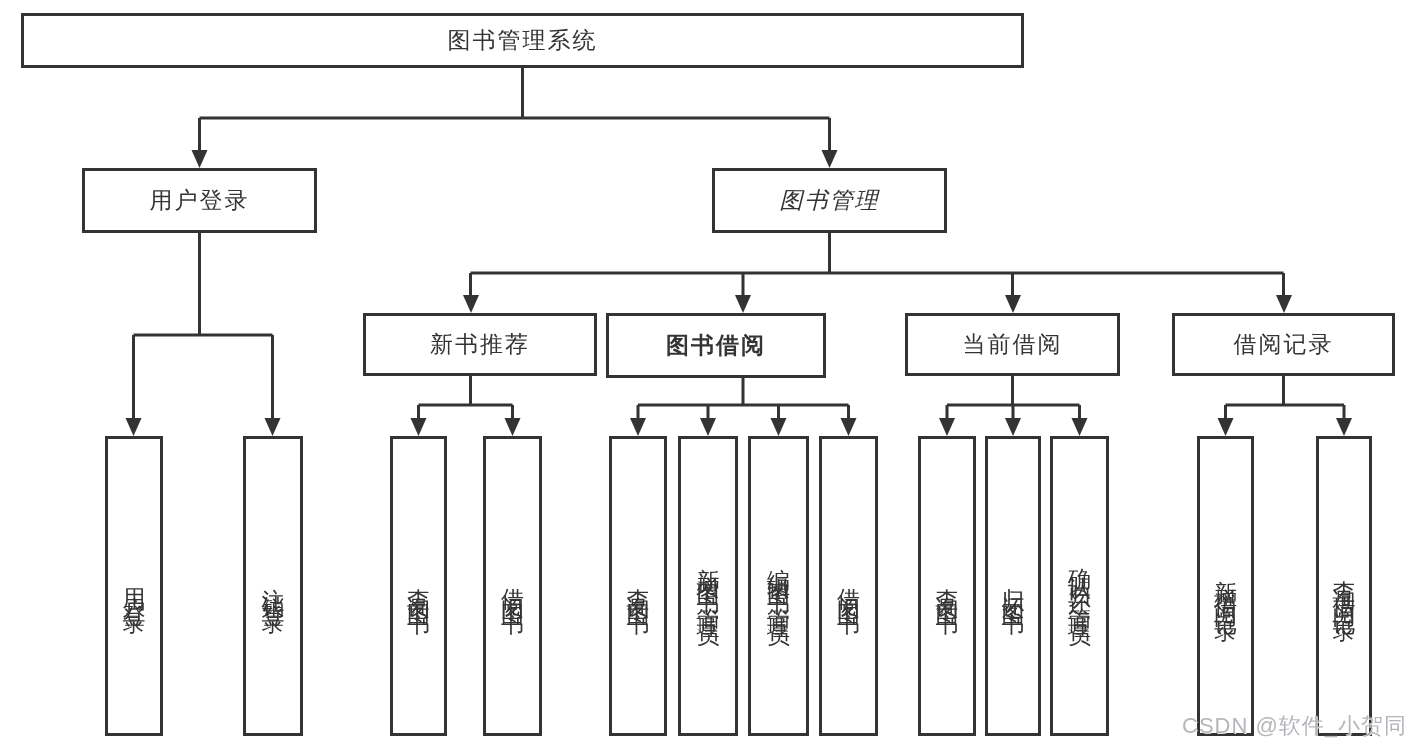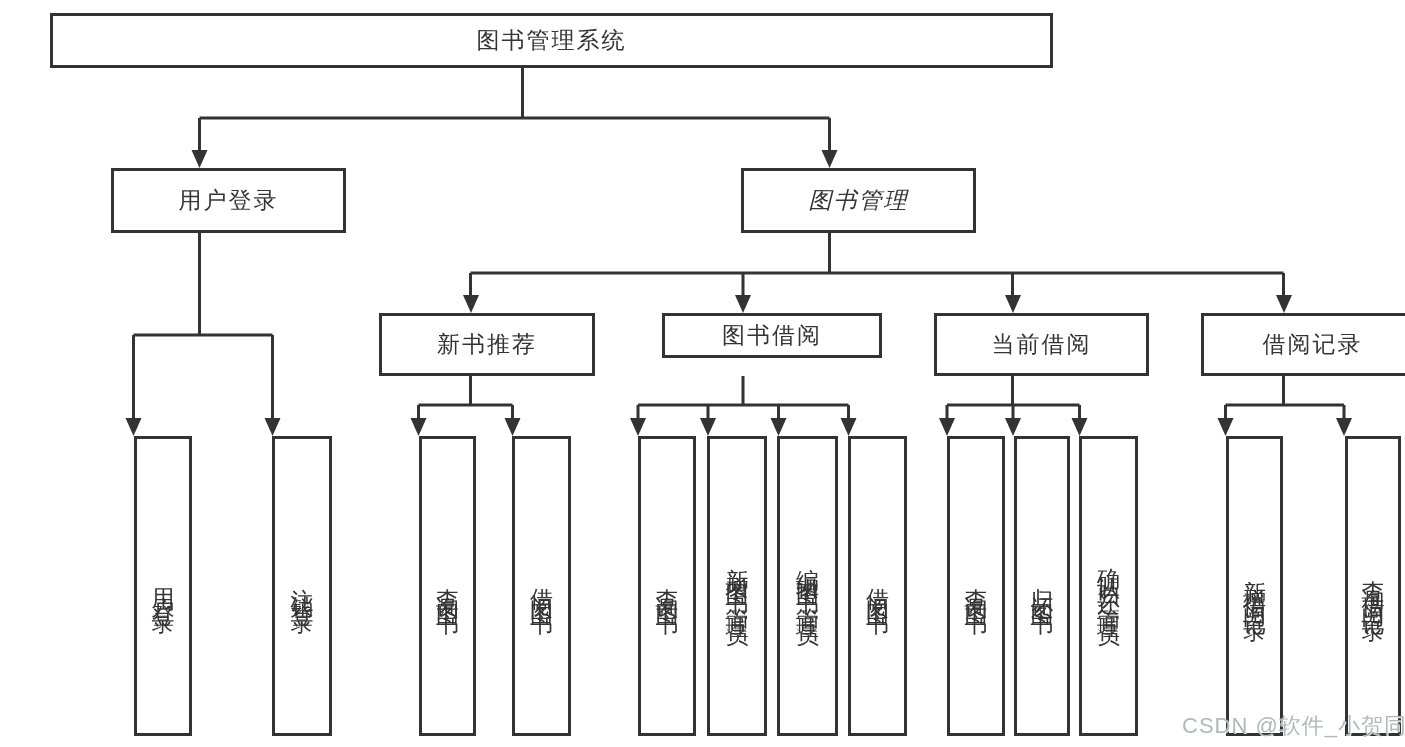--- a/index.html
+++ b/index.html
@@ -13,21 +13,20 @@
   svg.connectors{position:absolute;left:0;top:0;z-index:1;}
   .node{
     position:absolute;
     background:#ffffff;
     border:3px solid #333333;
     box-sizing:border-box;
     display:flex;
     align-items:center;
     justify-content:center;
     z-index:2;
-    margin-left:29px;
   }
   .hlabel{
     font-size:23px;
     letter-spacing:2px;
     color:#343434;
     white-space:nowrap;
   }
   .leaf .vlabel{
     writing-mode:vertical-rl;
     text-orientation:mixed;
@@ -45,22 +44,22 @@
     letter-spacing:1px;
     color:#b3b6ba;
     text-shadow:1px 1px 0 rgba(255,255,255,0.85);
     white-space:nowrap;
   }
 
   
   #n-root{left:21px;top:13px;width:1003px;height:55px;}
   #n-l2a{left:82px; top:168px;width:235px;height:65px;}
   #n-l2b{left:712px;top:168px;width:235px;height:65px;font-style:italic;}
-  #n-l3a{left:350px; top:313px;width:216px;height:63px;text-align:center;}
-  #n-l3b{left:633px; top:313px;width:220px;height:45px;}
+  #n-l3a{left:363px; top:313px;width:234px;height:63px;text-align:center;}
+  #n-l3b{left:606px; top:313px;width:220px;height:65px;font-weight:bold;}
   #n-l3c{left:905px; top:313px;width:215px;height:63px;}
   #n-l3d{left:1172px;top:313px;width:223px;height:63px;}
   #n-a1{left:105px; top:436px;width:58px;height:300px;}
   #n-a2{left:243px; top:436px;width:60px;height:300px;}
   #n-b1{left:390px; top:436px;width:57px;height:300px;}
   #n-b2{left:483px; top:436px;width:59px;height:300px;}
   #n-c1{left:609px; top:436px;width:58px;height:300px;}
   #n-c2{left:678px; top:436px;width:60px;height:300px;}
   #n-c3{left:748px; top:436px;width:61px;height:300px;}
   #n-c4{left:819px; top:436px;width:59px;height:300px;}

